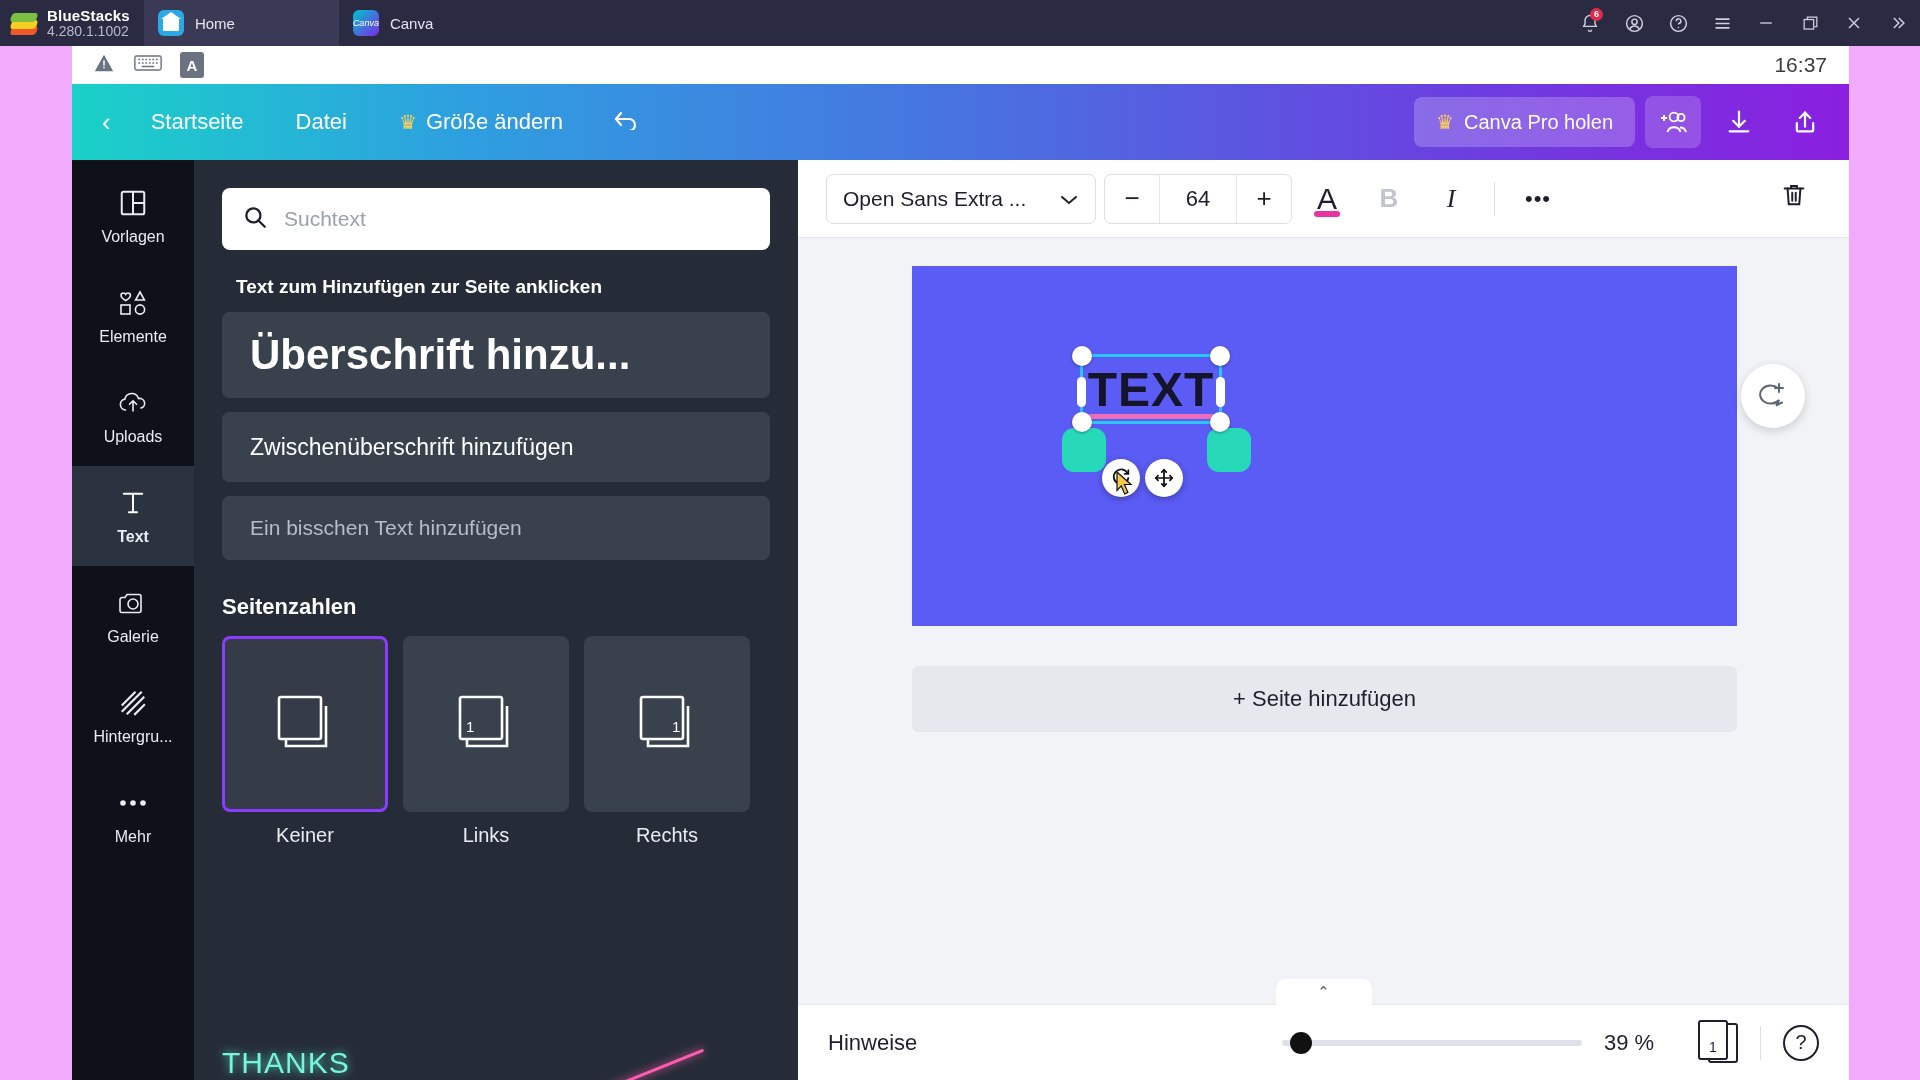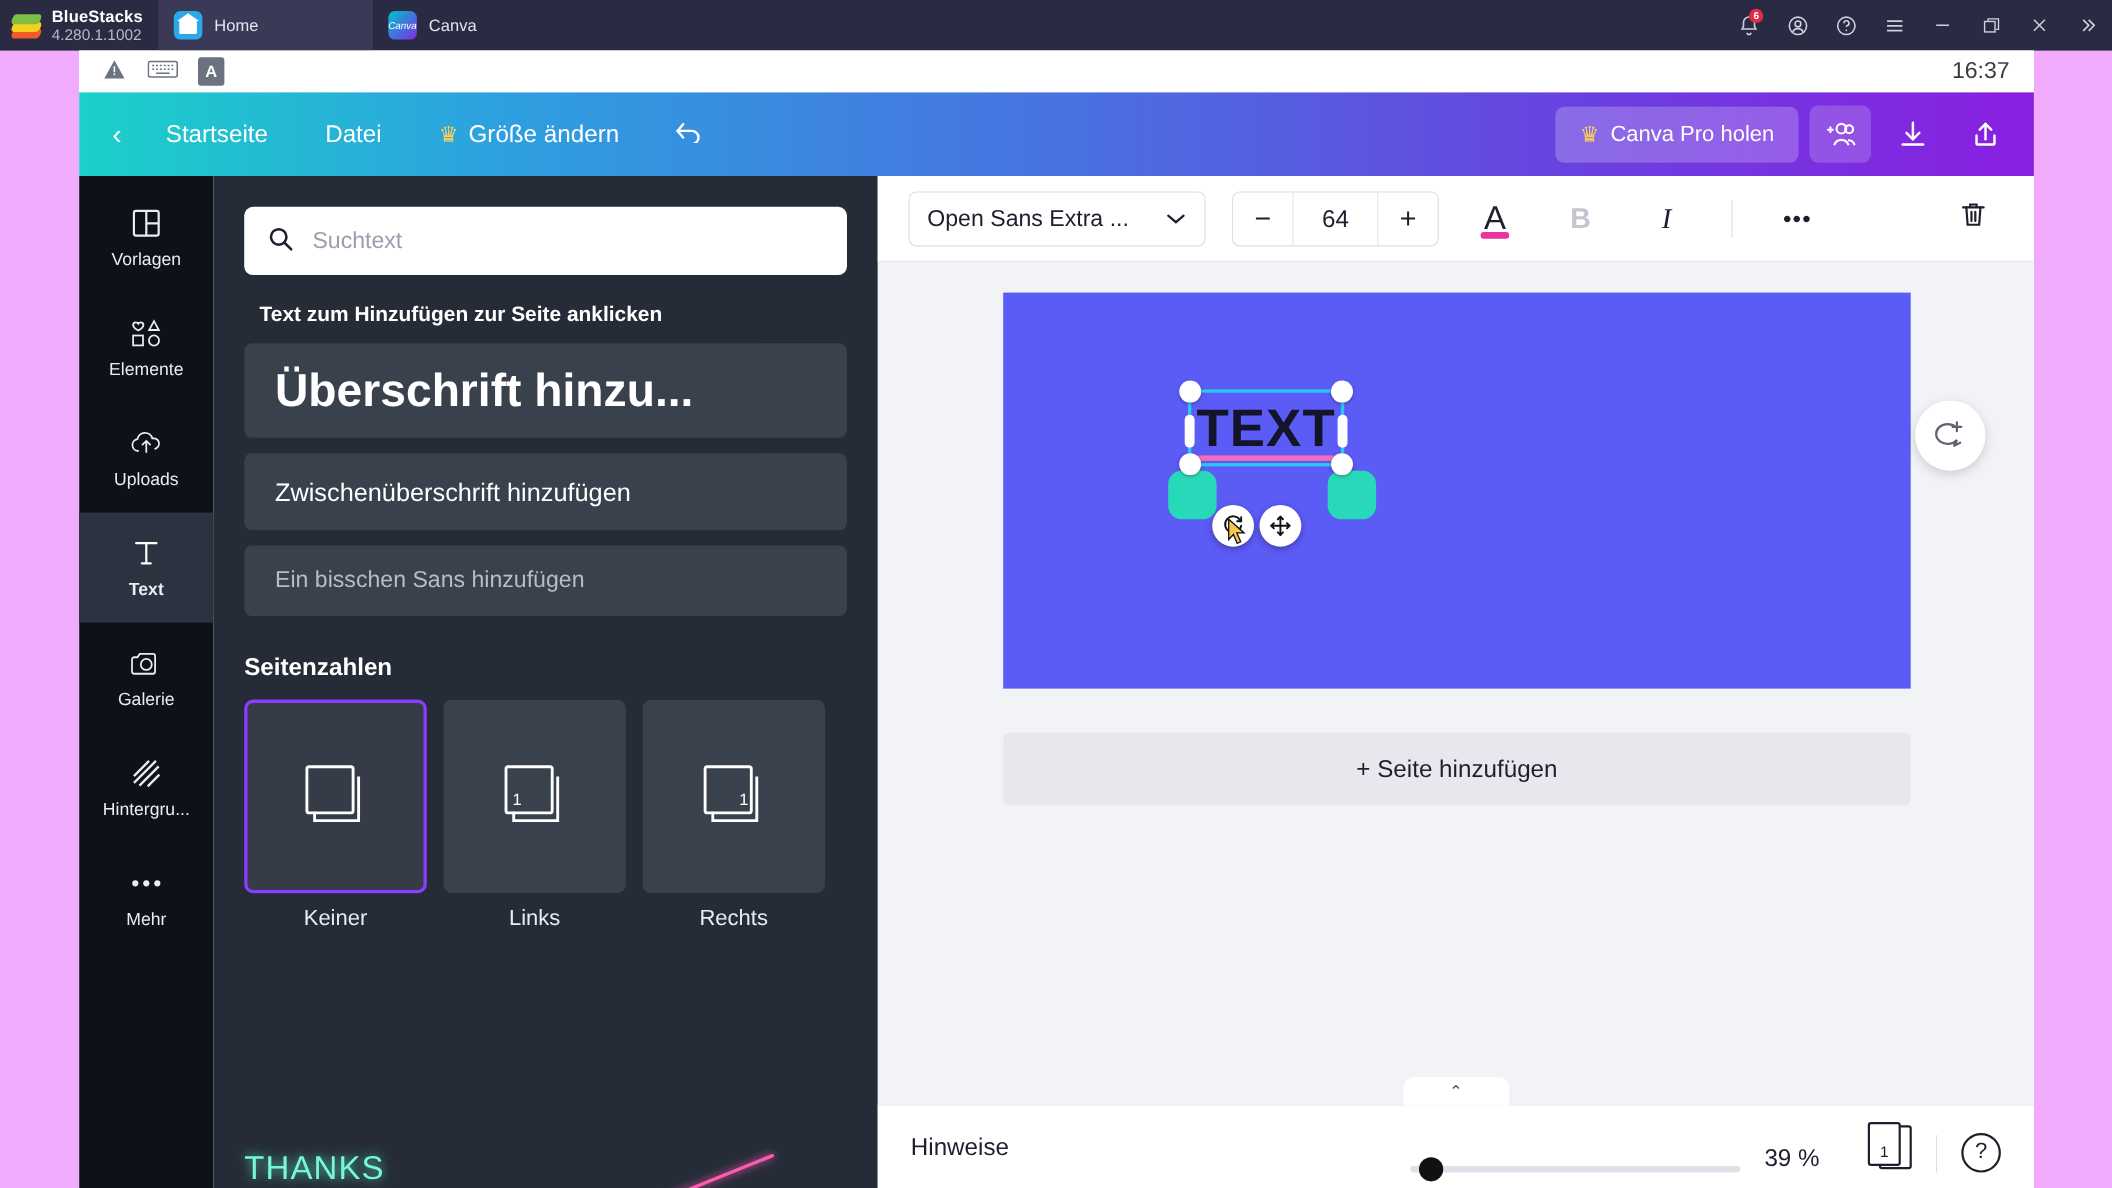--- a/index.html
+++ b/index.html
@@ -175,42 +175,42 @@
   }
   .comment-fab {
     position:absolute; right:44px; top:126px; width:64px; height:64px; border-radius:50%;
     background:#fff; box-shadow:0 3px 10px rgba(0,0,0,.16);
     display:flex; align-items:center; justify-content:center; color:#5f6472;
   }
 
   
   .font-toolbar {
     height:78px; background:#fff; border-bottom:1px solid #e6e7ec;
-    display:flex; align-items:center; padding:0 28px; gap:24px;
+    display:flex; align-items:center; padding:0 28px; gap:8px;
   }
   .font-select {
     height:50px; min-width:270px; border:1px solid #dcdee5; border-radius:7px;
     display:flex; align-items:center; justify-content:space-between; padding:0 16px;
     font-size:21px; color:#1e1e2d;
   }
   .size-group { display:flex; align-items:center; border:1px solid #dcdee5; border-radius:7px; height:50px; overflow:hidden; }
   .size-btn { width:54px; height:100%; display:flex; align-items:center; justify-content:center; font-size:26px; color:#1e1e2d; }
   .size-val { width:78px; text-align:center; font-size:22px; color:#1e1e2d; border-left:1px solid #e4e6eb; border-right:1px solid #e4e6eb; line-height:48px; }
   .tb-btn { width:54px; height:54px; display:flex; align-items:center; justify-content:center; font-size:26px; color:#1e1e2d; position:relative; }
   .tb-btn.disabled { color:#c3c6cf; }
   .color-bar { position:absolute; bottom:9px; left:14px; right:14px; height:6px; background:#e8359e; border-radius:3px; }
   .tb-div { width:1px; height:34px; background:#dcdee5; margin:0 8px; }
 
   
   .bottom-bar {
     height:76px; background:#fff; border-top:1px solid #e6e7ec;
     display:flex; align-items:center; padding:0 30px; gap:20px; position:relative;
   }
   .bb-hinweise { font-size:22px; color:#1e1e2d; }
-  .zoom-area { margin-left:auto; display:flex; align-items:flex-end; gap:22px; }
+  .zoom-area { margin-left:auto; display:flex; align-items:center; gap:22px; }
   .zoom-slider { width:300px; height:6px; background:#dfe1e8; border-radius:3px; position:relative; }
   .zoom-knob { position:absolute; left:8px; top:-8px; width:22px; height:22px; background:#111; border-radius:50%; }
   .zoom-val { font-size:22px; color:#1e1e2d; min-width:72px; }
   .page-chip { position:relative; width:40px; height:46px; }
   .page-chip .b1 { position:absolute; right:0; top:3px; width:30px; height:40px; border:2px solid #1e1e2d; border-radius:3px; }
   .page-chip .b2 { position:absolute; left:0; top:0; width:30px; height:40px; border:2px solid #1e1e2d; border-radius:3px; background:#fff;
                    display:flex; align-items:flex-end; justify-content:center; font-size:14px; color:#1e1e2d; padding-bottom:3px; }
   .bb-div { width:1px; height:34px; background:#dcdee5; }
   .help-circle { width:36px; height:36px; border:2px solid #1e1e2d; border-radius:50%;
                  display:flex; align-items:center; justify-content:center; font-size:20px; color:#1e1e2d; }
@@ -445,21 +445,21 @@
                 <path d="M15.4 15.4L21 21"></path>
             </svg>
           </span>
           <input type="text" value="" placeholder="Suchtext" style="">
         </div>
 
         <div class="panel-heading">Text zum Hinzufügen zur Seite anklicken</div>
 
         <div class="text-card h1">Überschrift hinzu...</div>
         <div class="text-card h2">Zwischenüberschrift hinzufügen</div>
-        <div class="text-card body">Ein bisschen Sans hinzufügen</div>
+        <div class="text-card body">Ein bisschen Text hinzufügen</div>
 
         <div class="section-title">Seitenzahlen</div>
 
         <div class="pn-grid">
           <div class="pn-cell">
             <div class="pn-box selected">
               <svg width="70" height="72" viewBox="0 0 70 72" fill="none" stroke="#fff" stroke-width="2.6">
                 <path d="M16 50v8h40V18"></path>
                   <rect x="9" y="9" width="42" height="42" rx="2"></rect>
               </svg>

